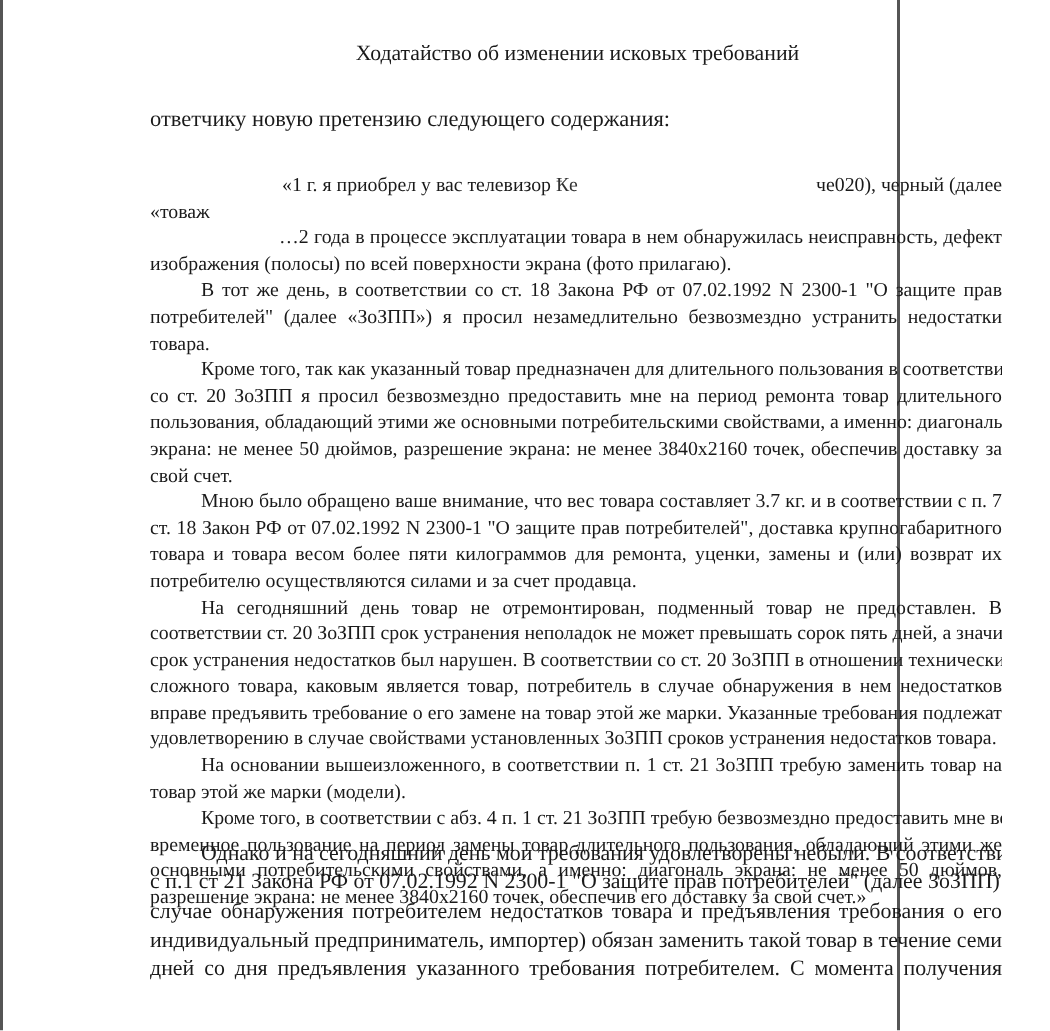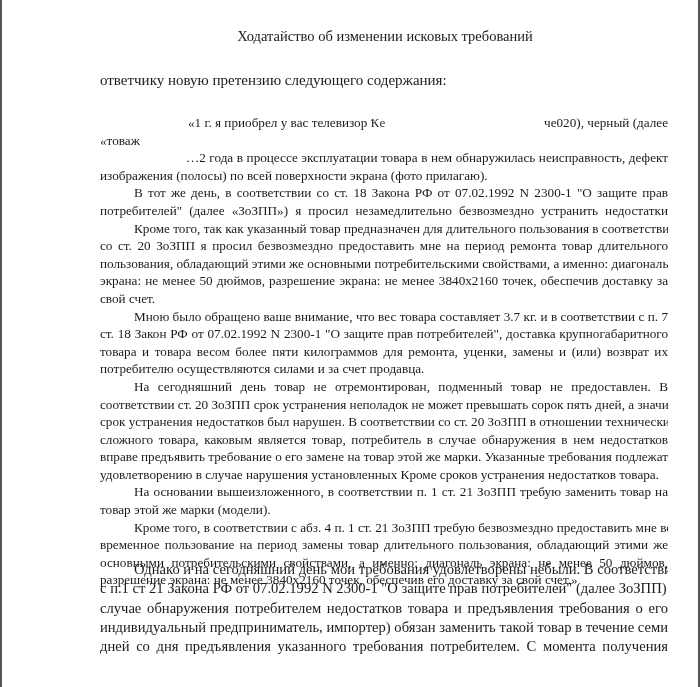--- a/index.html
+++ b/index.html
@@ -1,19 +1,19 @@
 <!DOCTYPE html>
 <html><head>
 <meta charset="utf-8">
 <style>
   html, body { margin: 0; padding: 0; background: #ffffff; }
   body { width: 700px; height: 687px; overflow: hidden; position: relative; }
   .frame-left { position: absolute; left: 0; top: 0; width: 2px; height: 687px; background: #555555; }
   .frame-right { position: absolute; right: 0; top: 0; width: 2px; height: 687px; background: #555555; }
-  .page { position: absolute; left: 0; top: 0; width: 700px; height: 687px; }
+  .page { position: absolute; left: 0; top: 0; width: 600px; height: 687px; }
   .title {
     position: absolute; left: 0; width: 770px; top: 28px; text-align: center;
     font-family: "Liberation Serif", serif; font-size: 14.5px; color: #1a1a1a;
   }
   .block { position: absolute; left: 100px; width: 568px; font-family: "Liberation Serif", serif; color: #1a1a1a; }
   .line {
     display: block; white-space: nowrap; text-align: justify; text-align-last: justify; overflow: hidden;
   }
   .line.last { text-align-last: left; }
   .line.indent { padding-left: 34px; }
@@ -41,41 +41,42 @@
       <span class="frag">Ҟе</span>
       <span style="position:absolute; right:0;">че020), черный (далее</span>
     </span>
     <span class="line last">«товаж</span>
     <span class="line" style="padding-left:86px;">…2 года в процессе эксплуатации товара в нем обнаружилась неисправность, дефект</span>
     <span class="line last">изображения (полосы) по всей поверхности экрана (фото прилагаю).</span>
 
     <div>
       <span class="line indent">В тот же день, в соответствии со ст. 18 Закона РФ от 07.02.1992 N 2300-1 "О защите прав</span>
       <span class="line">потребителей" (далее «ЗоЗПП») я просил незамедлительно безвозмездно устранить недостатки</span>
+      <span class="line last">товара.</span>
     </div>
     <div>
       <span class="line indent">Кроме того, так как указанный товар предназначен для длительного пользования в соответствии</span>
       <span class="line">со ст. 20 ЗоЗПП я просил безвозмездно предоставить мне на период ремонта товар длительного</span>
       <span class="line">пользования, обладающий этими же основными потребительскими свойствами, а именно: диагональ</span>
       <span class="line">экрана: не менее 50 дюймов, разрешение экрана: не менее 3840х2160 точек, обеспечив доставку за</span>
       <span class="line last">свой счет.</span>
     </div>
     <div>
       <span class="line indent">Мною было обращено ваше внимание, что вес товара составляет 3.7 кг. и в соответствии с п. 7</span>
       <span class="line">ст. 18 Закон РФ от 07.02.1992 N 2300-1 "О защите прав потребителей", доставка крупногабаритного</span>
       <span class="line">товара и товара весом более пяти килограммов для ремонта, уценки, замены и (или) возврат их</span>
       <span class="line last">потребителю осуществляются силами и за счет продавца.</span>
     </div>
     <div>
       <span class="line indent">На сегодняшний день товар не отремонтирован, подменный товар не предоставлен. В</span>
       <span class="line">соответствии ст. 20 ЗоЗПП срок устранения неполадок не может превышать сорок пять дней, а значит</span>
       <span class="line">срок устранения недостатков был нарушен. В соответствии со ст. 20 ЗоЗПП в отношении технически</span>
       <span class="line">сложного товара, каковым является товар, потребитель в случае обнаружения в нем недостатков</span>
       <span class="line">вправе предъявить требование о его замене на товар этой же марки. Указанные требования подлежат</span>
-      <span class="line last">удовлетворению в случае нарушения установленных Кроме сроков устранения недостатков товара.</span>
+      <span class="line last">удовлетворению в случае свойствами установленных ЗоЗПП сроков устранения недостатков товара.</span>
     </div>
     <div>
       <span class="line indent">На основании вышеизложенного, в соответствии п. 1 ст. 21 ЗоЗПП требую заменить товар на</span>
       <span class="line last">товар этой же марки (модели).</span>
     </div>
     <div>
       <span class="line indent">Кроме того, в соответствии с абз. 4 п. 1 ст. 21 ЗоЗПП требую безвозмездно предоставить мне во</span>
       <span class="line">временное пользование на период замены товар длительного пользования, обладающий этими же</span>
       <span class="line">основными потребительскими свойствами, а именно: диагональ экрана: не менее 50 дюймов,</span>
       <span class="line last">разрешение экрана: не менее 3840х2160 точек,  обеспечив его доставку за свой счет.»</span>

